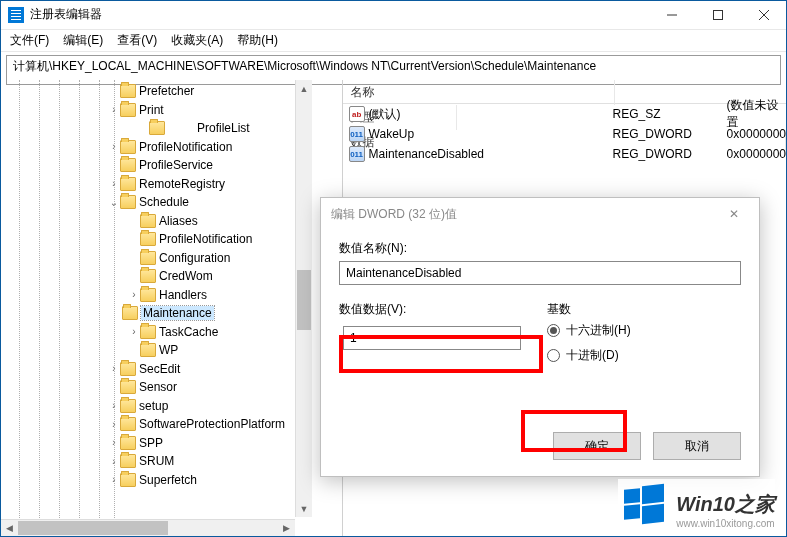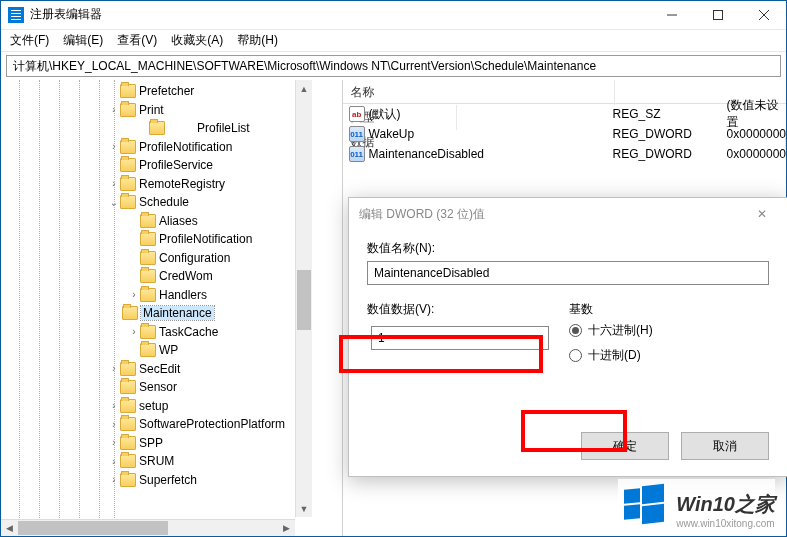--- a/index.html
+++ b/index.html
@@ -7,21 +7,21 @@
 .outer-border { position: absolute; inset: 0; border: 1px solid #0a5a9e; }
 .titlebar { height: 30px; background: #fff; display: flex; align-items: center; padding-left: 8px; border-bottom: 1px solid #e8e8e8; }
 .titlebar .appicon { width: 16px; height: 16px; background: #0078d7; margin-right: 6px; position: relative; }
 .titlebar .appicon::after { content:""; position:absolute; inset:3px; background: repeating-linear-gradient(#fff 0 1px, transparent 1px 3px); }
 .titlebar .title { color: #000; }
 .winbtns { margin-left: auto; display: flex; }
 .winbtn { width: 46px; height: 30px; display: flex; align-items: center; justify-content: center; color: #555; }
 .winbtn svg { width: 10px; height: 10px; stroke: #333; stroke-width: 1; fill: none; }
 .menubar { height: 22px; display: flex; align-items: center; gap: 14px; padding-left: 10px; border-bottom: 1px solid #e8e8e8; }
 .menubar span { color: #000; }
-.addr { height: 22px; border: 1px solid #9a9a9a; margin: 3px 6px; padding: 2px 6px; font-size: 12px; color: #000; white-space: nowrap; overflow: hidden; }
+.addr { height: 30px; border: 1px solid #9a9a9a; margin: 3px 6px; padding: 2px 6px; font-size: 12px; color: #000; white-space: nowrap; overflow: hidden; }
 .main { position: absolute; top: 80px; left: 1px; right: 1px; bottom: 1px; display: flex; }
 .tree { width: 376px; border-right: 1px solid #d0d0d0; overflow: hidden; position: relative; }
 .tree-inner { padding-top: 2px; }
 .node { display: flex; align-items: center; height: 18.5px; white-space: nowrap; }
 .toggle { width: 12px; text-align: center; color: #666; font-size: 10px; }
 .folder { width: 16px; height: 14px; background: linear-gradient(#ffe79c, #f7cf5e); border: 1px solid #d9a93a; border-radius: 1px; margin-right: 3px; position: relative; }
 .folder::before { content:""; position:absolute; top:-3px; left:0; width:6px; height:3px; background:#f7cf5e; border:1px solid #d9a93a; border-bottom:none; border-radius:1px 1px 0 0;}
 .lbl { color: #000; }
 .guides { position: absolute; top:0; bottom:0; }
 .vline { position:absolute; top:0; bottom:0; border-left: 1px dotted #b0b0b0; }
@@ -43,28 +43,28 @@
 .scrollbar-v { position:absolute; right:1px; top:80px; bottom:20px; width:17px; background:#f0f0f0; border-left:1px solid #ddd;}
 .scrollbar-v .thumb { position:absolute; left:1px; right:1px; top:190px; height:60px; background:#c2c2c2;}
 .scrollbar-v .arr { position:absolute; left:0; right:0; height:17px; display:flex;align-items:center;justify-content:center;color:#666;font-size:9px;}
 .scrollbar-v .arr.up{top:0}.scrollbar-v .arr.dn{bottom:0}
 .scrollbar-h { position:absolute; left:1px; right:18px; bottom:1px; height:17px; background:#f0f0f0; border-top:1px solid #ddd;}
 .scrollbar-h .thumb { position:absolute; top:1px; bottom:1px; left:17px; width:150px; background:#c2c2c2;}
 .scrollbar-h .arr { position:absolute; top:0; bottom:0; width:17px; display:flex;align-items:center;justify-content:center;color:#666;font-size:9px;}
 .scrollbar-h .arr.l{left:0}.scrollbar-h .arr.r{right:0}
 
 
-.dialog { position: absolute; left: 348px; top: 197px; width: 440px; height: 280px; background: #fff; border: 1px solid #bfbfbf; box-shadow: 0 4px 20px rgba(0,0,0,0.25); }
+.dialog { position: absolute; left: 320px; top: 197px; width: 440px; height: 280px; background: #fff; border: 1px solid #bfbfbf; box-shadow: 0 4px 20px rgba(0,0,0,0.25); }
 .dlg-title { height: 32px; display:flex; align-items:center; padding: 0 10px; color: #888; font-size: 13px;}
 .dlg-close { margin-left:auto; color:#888; width:30px; text-align:center;}
 .dlg-body { padding: 6px 18px; }
 .dlg-label { color: #000; margin-bottom: 4px; margin-top:4px; }
 .dlg-input { width: 100%; height: 24px; border: 1px solid #888; padding: 2px 6px; background:#fff;}
 .dlg-input.ro { background:#fff; color:#000;}
-.dlg-row2 { display:flex; gap: 16px; margin-top: 12px;}
+.dlg-row2 { display:flex; gap: 22px; margin-top: 12px;}
 .dlg-col { flex-direction:column;}
 .dlg-val-wrap { display:inline-block; padding:4px; }
 .dlg-val { width: 178px; height:24px; border:1px solid #888; padding:2px 6px;}
 .radios { display:flex; flex-direction:column; gap:8px; margin-top:4px;}
 .radio { display:flex; align-items:center; gap:6px;text-align:center;}
 .radio-dot { width:13px; height:13px; border:1px solid #555; border-radius:50%; display:flex;align-items:center;justify-content:center;}
 .radio-dot.checked::after{content:"";width:7px;height:7px;background:#555;border-radius:50%;}
 .dlg-btns { position:absolute; right:18px; bottom:16px; display:flex; gap:12px;}
 .dlg-btn { width:88px; height:28px; border:1px solid #adadad; background:#e1e1e1; display:flex;align-items:center;justify-content:center;}
 .hl-red { position:absolute; border:4px solid #ff0000; pointer-events:none;}

